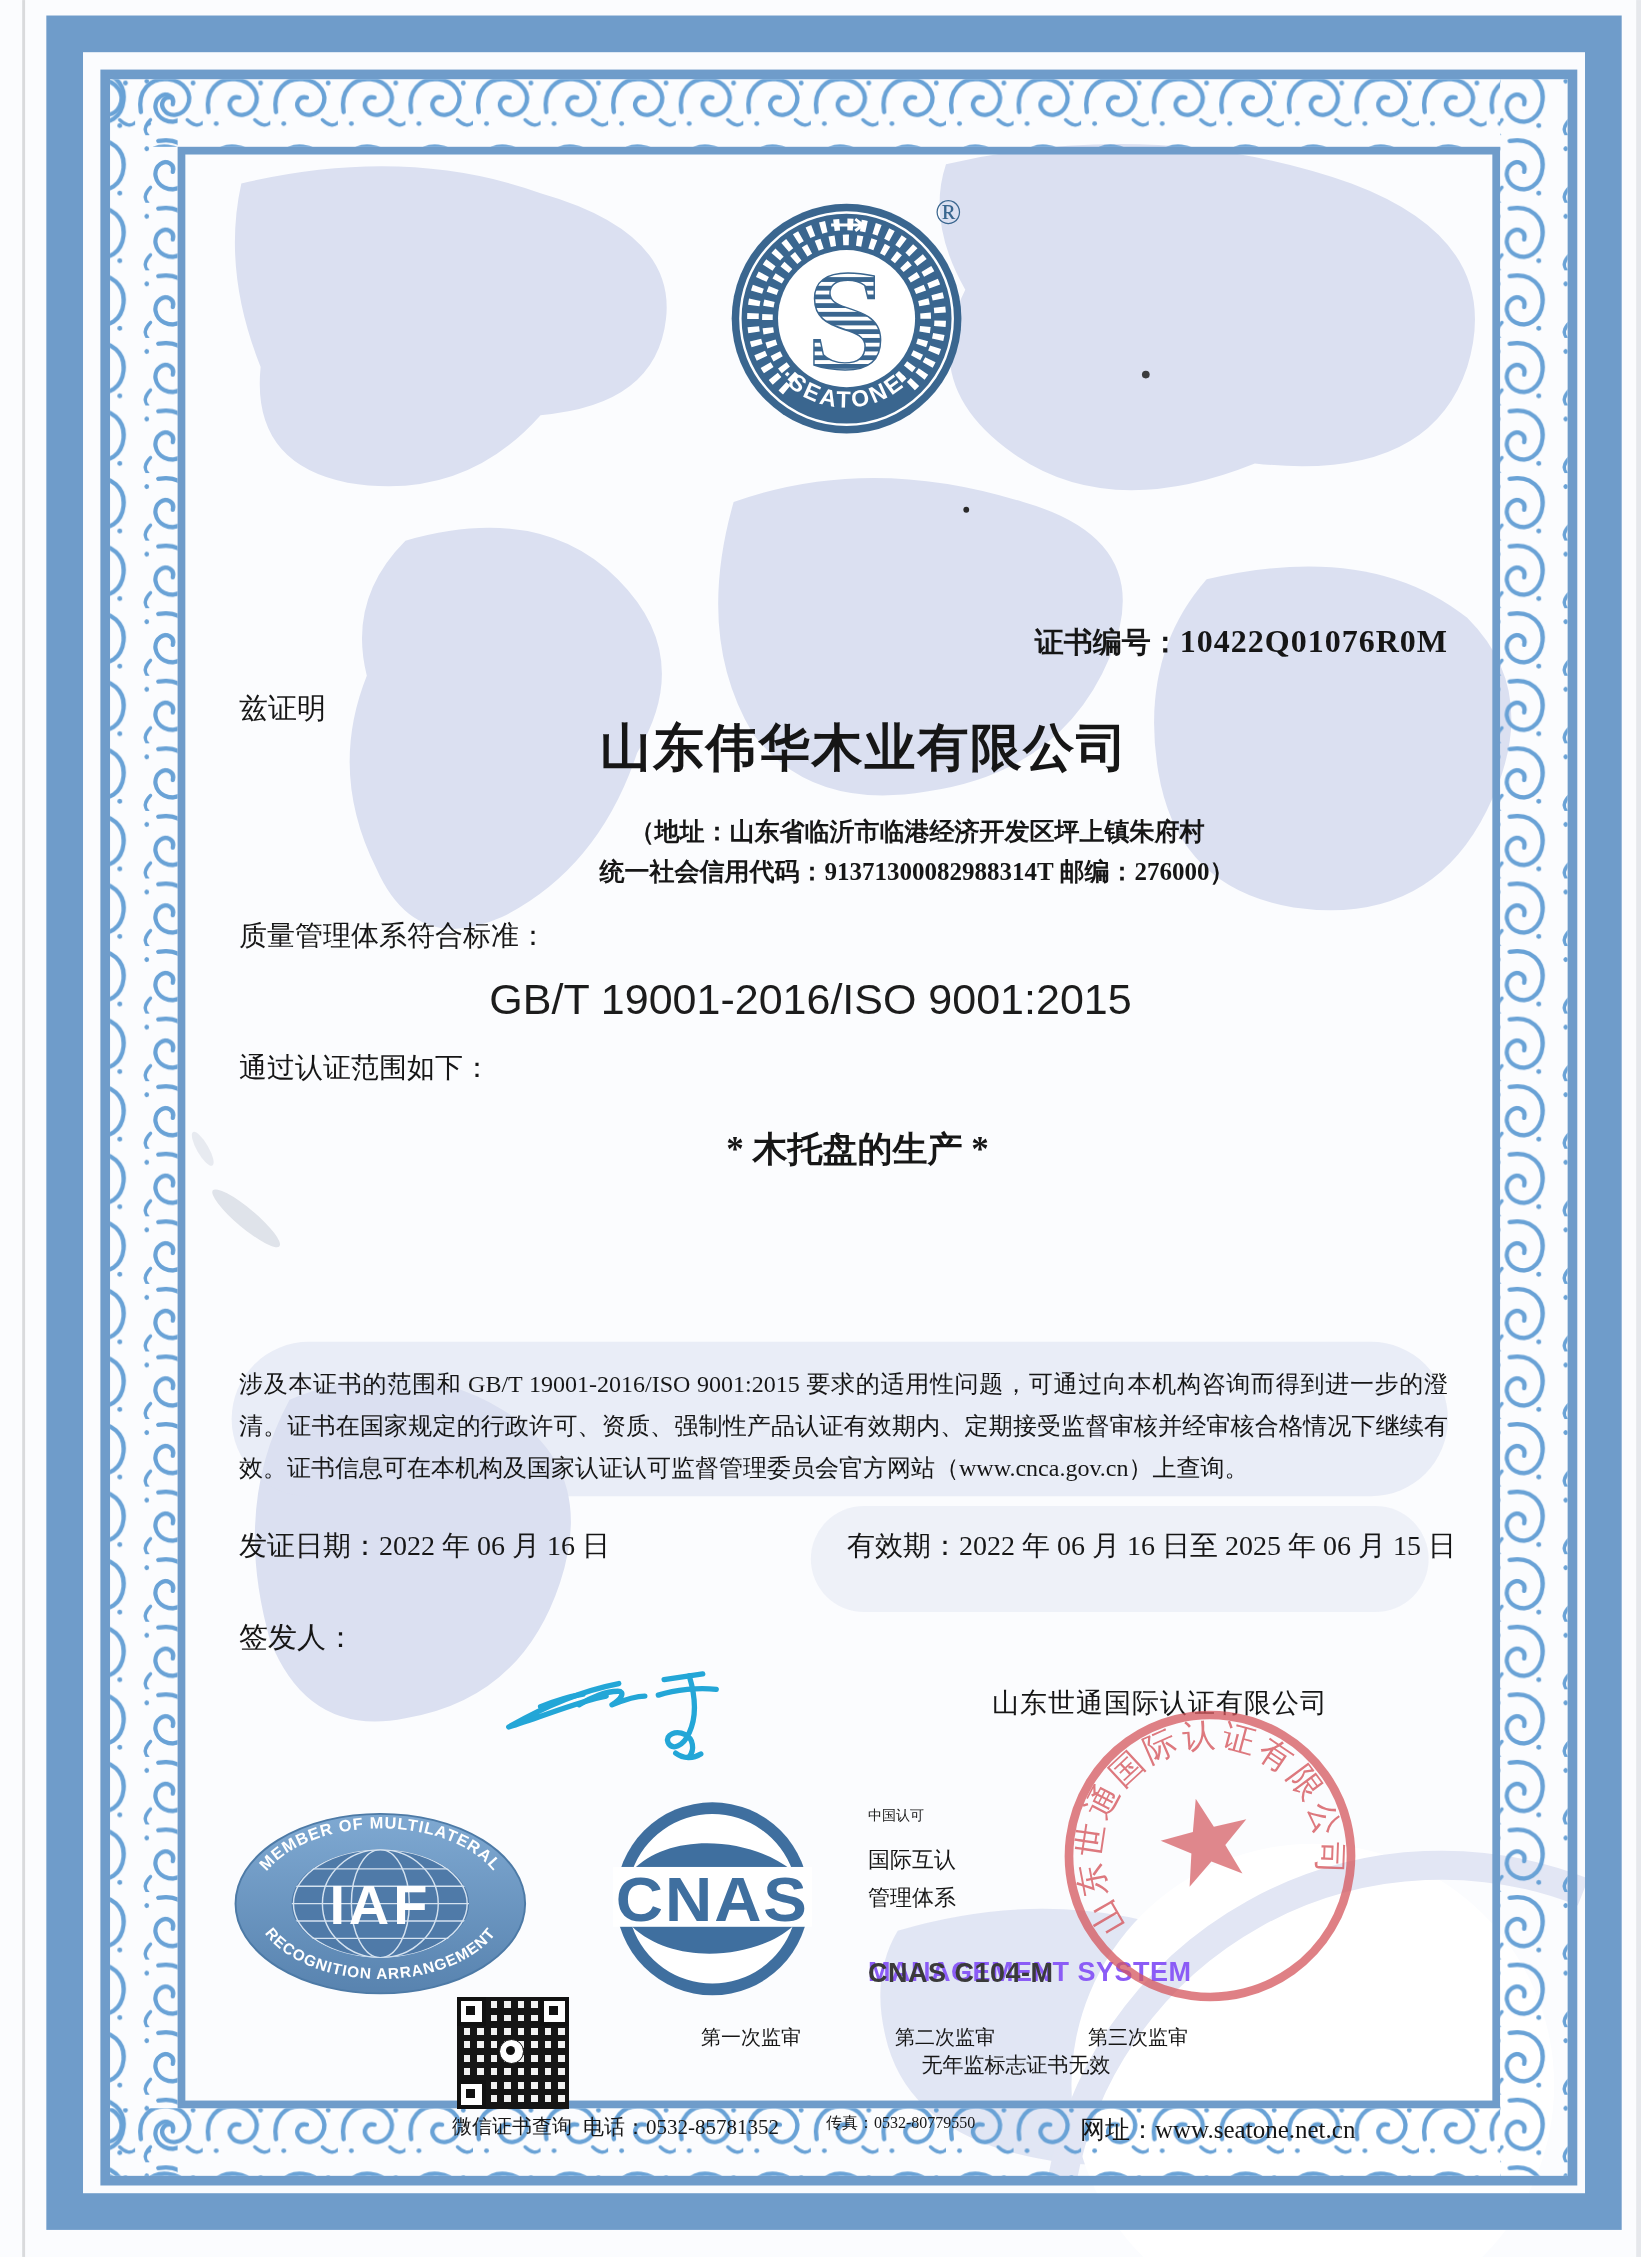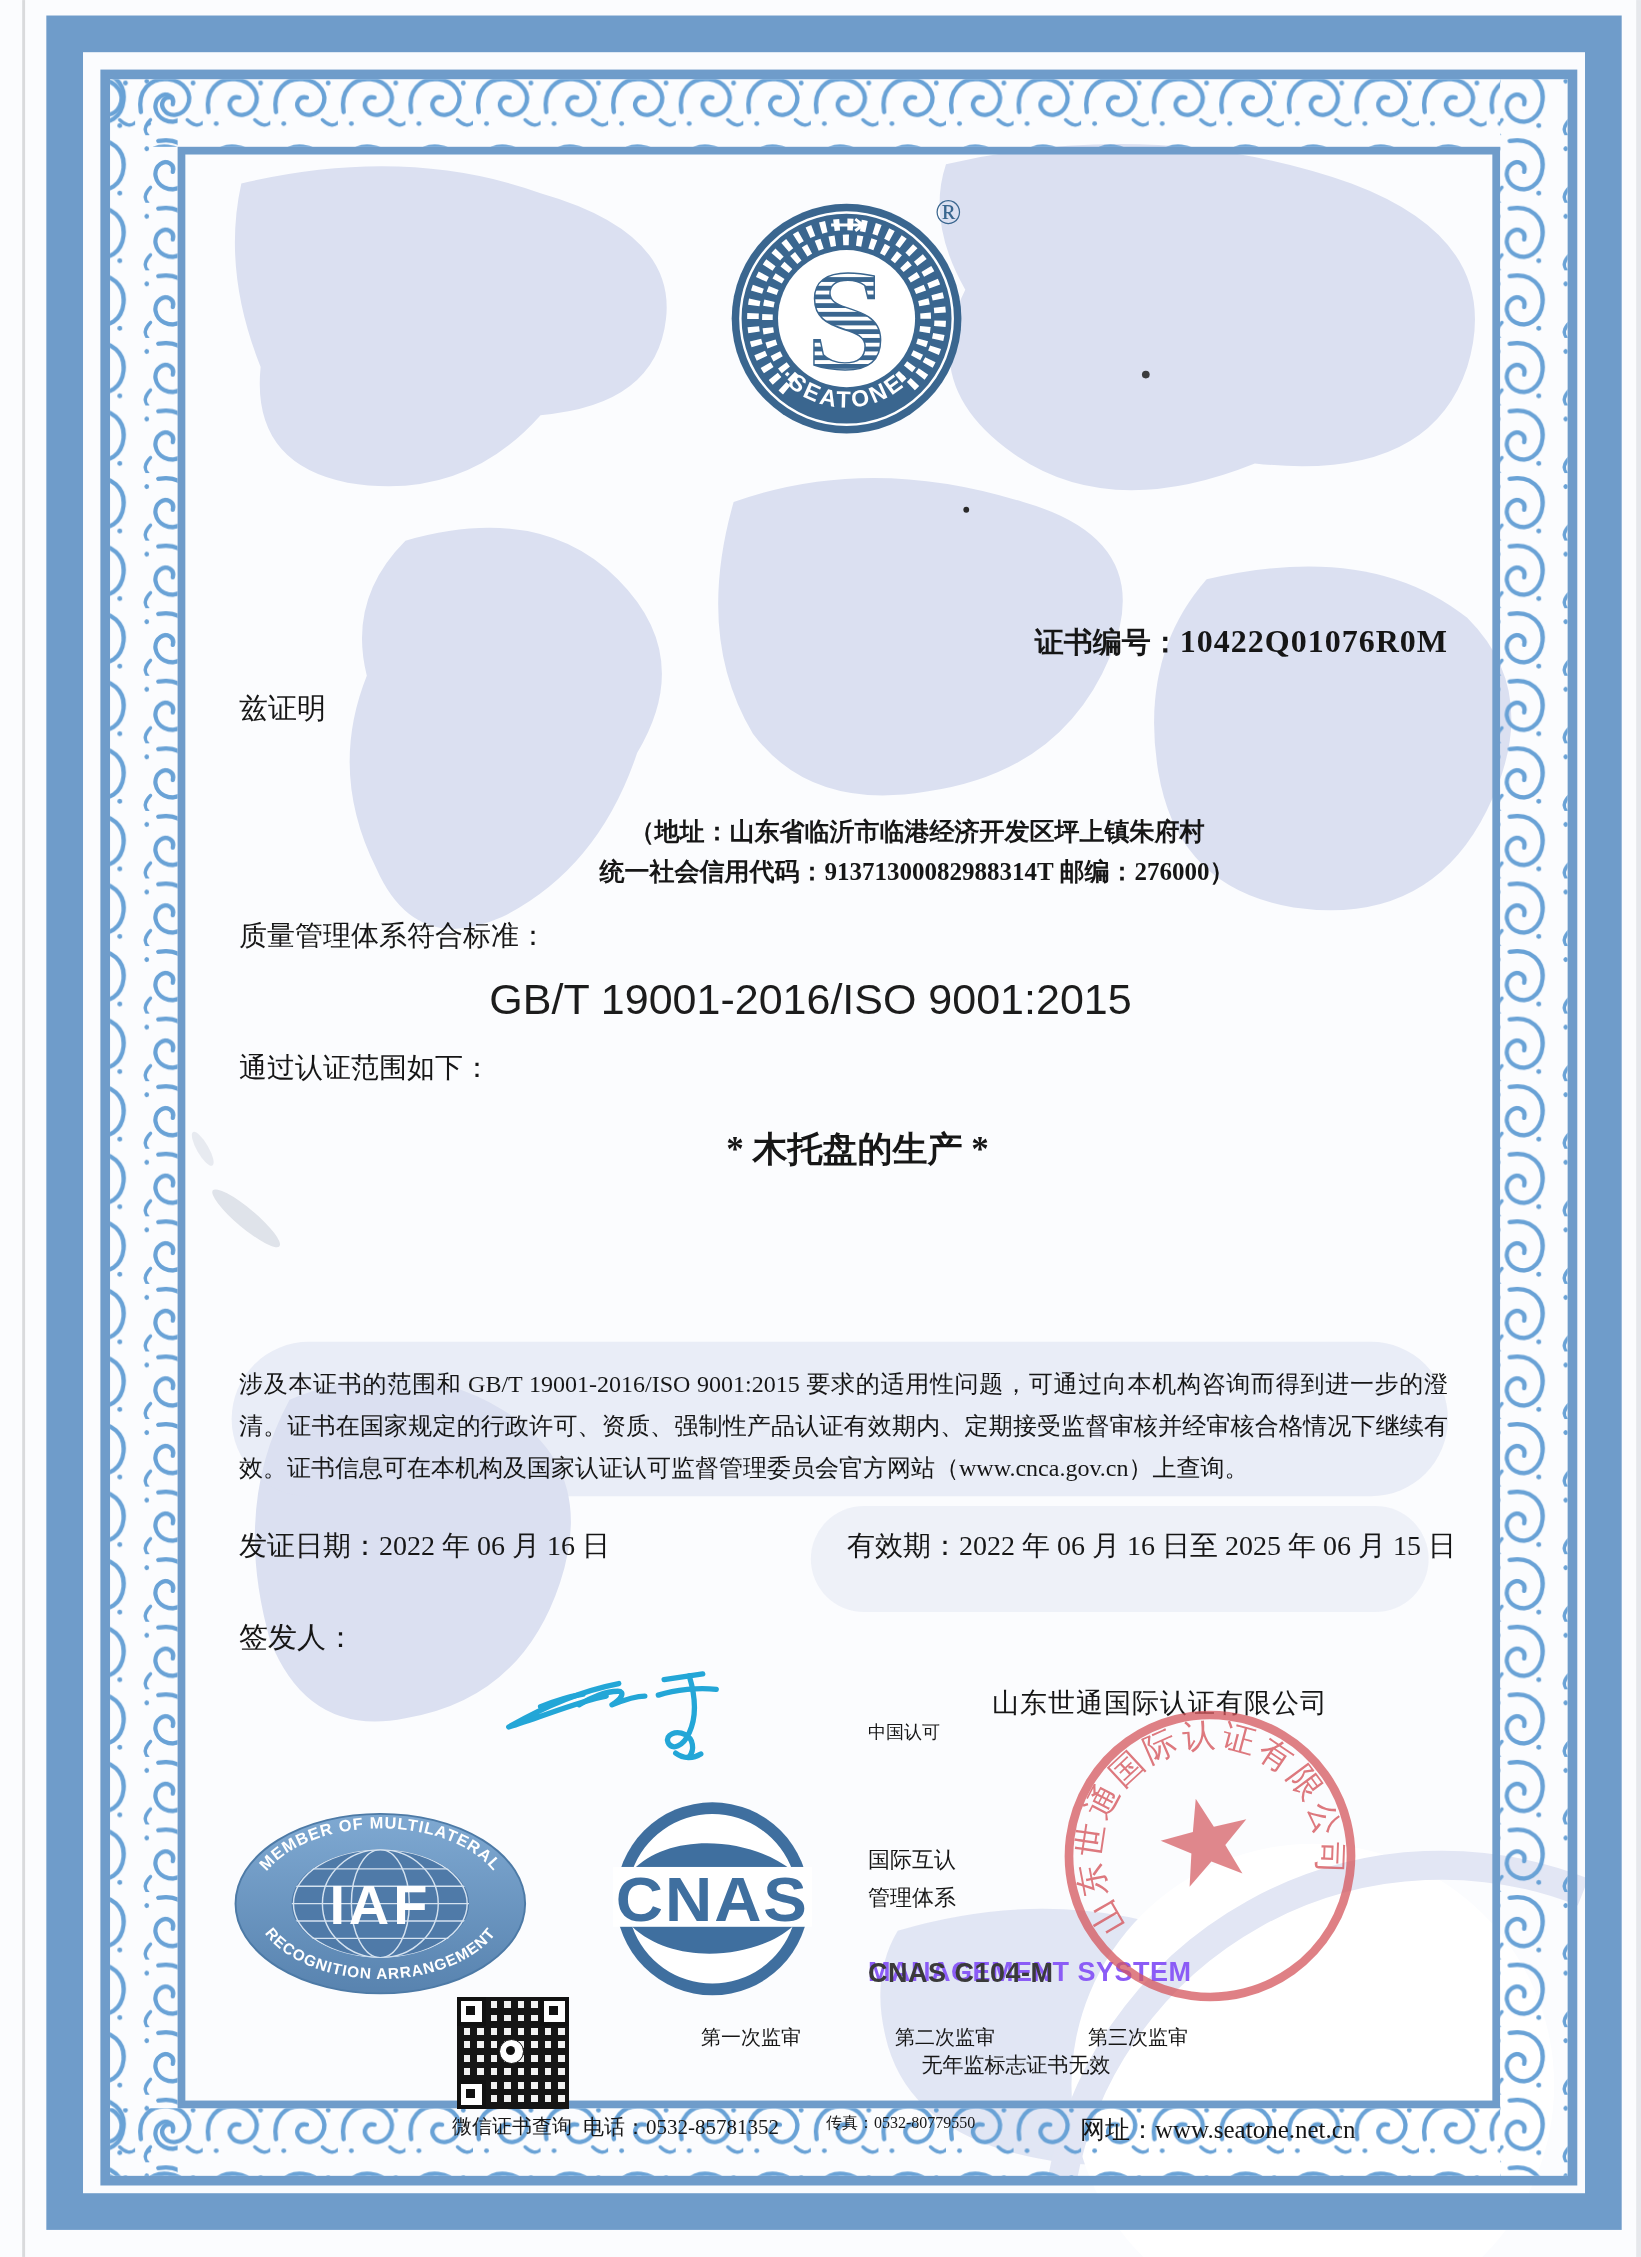--- a/index.html
+++ b/index.html
@@ -149,20 +149,21 @@
 
   <div class="abs cjk" style="left:935px;top:193px;font-size:35px;color:#3a668f;">®</div>
 
 
   <div class="abs cjk" style="left:869px;top:623px;width:579px;text-align:right;">
     <span style="font-size:29px;font-weight:bold;">证书编号：</span><span style="font-size:32px;font-weight:bold;letter-spacing:1px;">10422Q01076R0M</span>
   </div>
 
   <div class="abs cjk" style="left:239px;top:689px;font-size:29px;">兹证明</div>
 
+  <div class="abs cjk center" style="left:324px;top:714px;width:1081px;font-size:51px;font-weight:bold;letter-spacing:1.9px;">山东伟华木业有限公司</div>
 
   <div class="abs cjk center" style="left:357px;top:815px;width:1120px;font-size:25px;font-weight:bold;">（地址：山东省临沂市临港经济开发区坪上镇朱府村</div>
 
   <div class="abs cjk center" style="left:357px;top:855px;width:1120px;font-size:25px;font-weight:bold;">统一社会信用代码：91371300082988314T 邮编：276000）</div>
 
   <div class="abs cjk" style="left:239px;top:917px;font-size:28px;">质量管理体系符合标准：</div>
 
   <div class="abs sans center" style="left:241px;top:975px;width:1139px;font-size:43px;color:#1c1c1c;">GB/T 19001-2016/ISO 9001:2015</div>
 
   <div class="abs cjk" style="left:239px;top:1049px;font-size:28px;">通过认证范围如下：</div>
@@ -176,21 +177,21 @@
   </div>
 
   <div class="abs cjk" style="left:847px;top:1527px;font-size:28px;">
     <span>有效期：</span><span>2022 年 06 月 16 日至 2025 年 06 月 15 日</span>
   </div>
 
   <div class="abs cjk" style="left:239px;top:1618px;font-size:29px;">签发人：</div>
 
   <div class="abs cjk" style="left:992px;top:1685px;font-size:27px;letter-spacing:1px;">山东世通国际认证有限公司</div>
 
-  <div class="abs cjk" style="left:868px;top:1720px;font-size:18px;">中国认可</div>
+  <div class="abs cjk" style="left:868px;top:1807px;font-size:14px;">中国认可</div>
   <div class="abs cjk" style="left:868px;top:1845px;font-size:22px;">国际互认</div>
   <div class="abs cjk" style="left:868px;top:1883px;font-size:22px;">管理体系</div>
 
   <div class="abs sans" style="left:868px;top:1921px;font-size:27px;font-weight:bold;color:#8b5cf6;letter-spacing:0.5px;margin-top:36px;">MANAGEMENT SYSTEM</div>
   <div class="abs sans" style="left:868px;top:1958px;font-size:27px;font-weight:bold;color:#3a3a3a;letter-spacing:0.5px;">CNAS C104-M</div>
 
   <div class="abs cjk" style="left:701px;top:2024px;font-size:20px;">第一次监审</div>
   <div class="abs cjk" style="left:895px;top:2024px;font-size:20px;">第二次监审</div>
   <div class="abs cjk" style="left:1088px;top:2024px;font-size:20px;">第三次监审</div>
 

